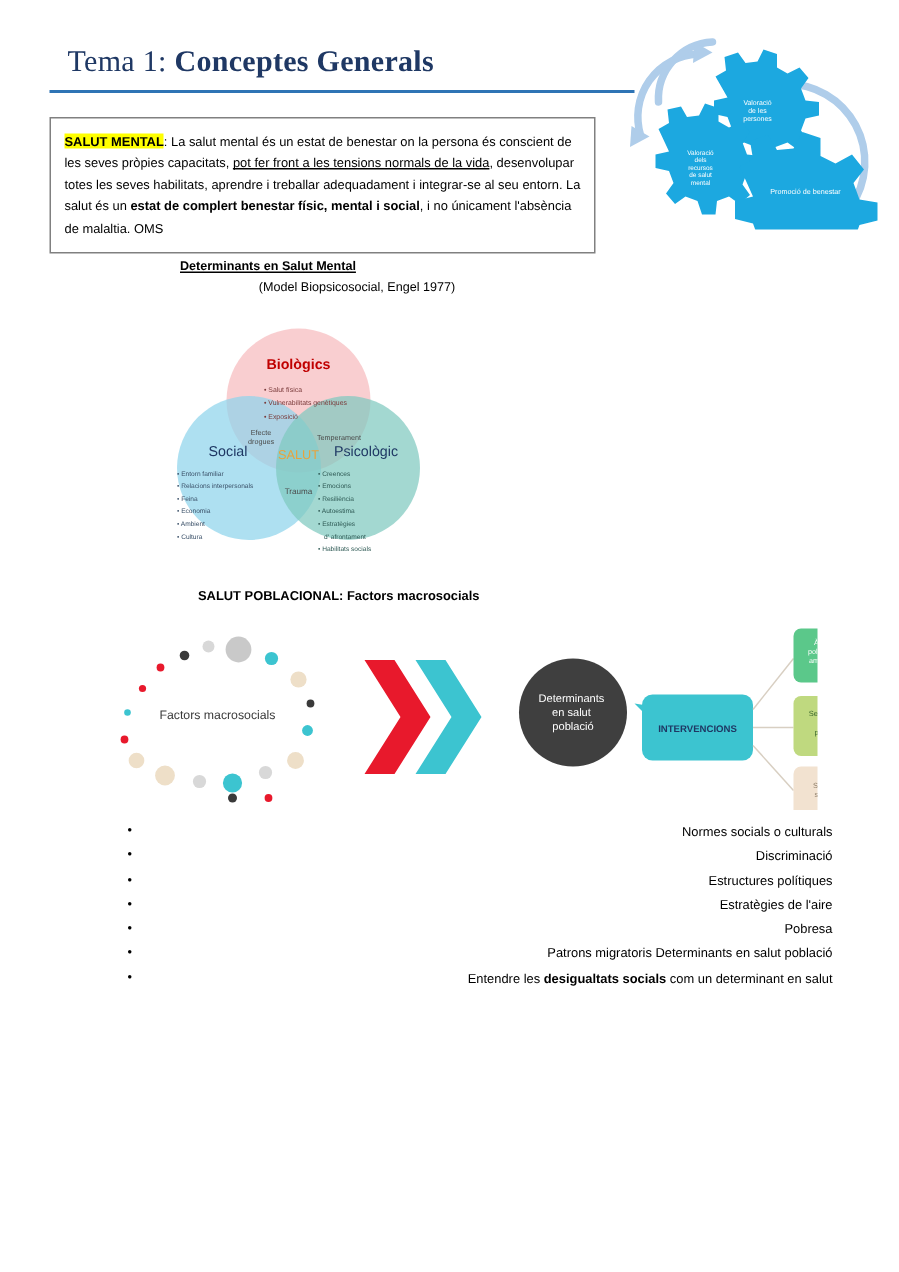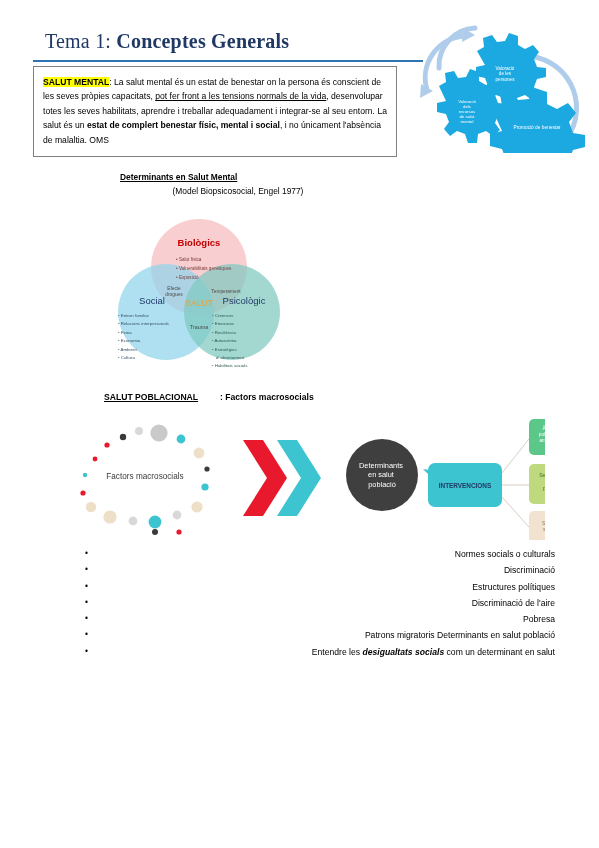--- a/index.html
+++ b/index.html
@@ -12,21 +12,21 @@
 
   
   .title-wrap{position:absolute;left:33px;top:30px;width:400px;}
   .title{font-family:"Liberation Serif",serif;font-size:20px;color:#1F3864;letter-spacing:.2px;white-space:nowrap;}
   .title .t1{font-weight:400;margin-left:12px;}
   .title .t2{font-weight:700;}
   .title-rule{position:absolute;left:33px;top:60px;width:390px;height:2px;background:#2E74B5;}
 
   
   .defbox{
-    position:absolute;left:33px;top:66px;width:364px;
+    position:absolute;left:33px;top:78px;width:364px;
     border:1px solid #808080;background:#fff;
     padding:8px 9px 9px 9px;box-sizing:border-box;
   }
   .defbox p{margin:0;font-size:8.6px;line-height:14.4px;color:#000;text-align:left;}
   .hl{background:#FFFF00;font-weight:700;}
   .u{text-decoration:underline;}
   .b{font-weight:700;}
 
   
   .gears{position:absolute;left:415px;top:18px;width:178px;height:135px;}
@@ -36,33 +36,33 @@
   .venn-head{position:absolute;left:108px;top:172px;width:260px;}
   .venn-head .h1{font-size:8.4px;font-weight:700;text-decoration:underline;display:block;padding-left:12px;}
   .venn-head .h2{font-size:8.4px;display:block;margin-top:4px;text-align:center;}
 
   
   .venn{position:absolute;left:104px;top:214px;width:190px;height:155px;}
   .venn svg{display:block;}
 
   
   .sp-head{position:absolute;left:104px;top:392px;font-size:8.6px;}
-  .sp-head .u7{text-decoration:underline;font-weight:700;}
-  .sp-head .bb{font-weight:700;margin-left:22px;}
+  .sp-head .u7{font-weight:700;margin-left:28px;}
+  .sp-head .bb{font-weight:700;}
 
   
   .flow{position:absolute;left:55px;top:415px;width:490px;height:125px;}
   .flow svg{display:block;}
 
   
   .bullets{position:absolute;left:85px;top:546px;width:470px;}
   .bullets ul{list-style:none;margin:0;padding:0;}
   .bullets li{font-size:8.6px;line-height:16.3px;position:relative;padding-left:23px;white-space:nowrap;text-align:right;}
   .bullets li::before{content:"\2022";position:absolute;left:0;top:-1px;font-size:8.5px;}
-  .bullets li .b{font-weight:700;font-style:italic;}
+  .bullets li .b{font-weight:700;}
 </style>
 </head>
 <body>
 
 <div class="page">
 
   <div class="title-wrap">
     <div class="title">
       <span class="t1">Tema 1: </span><span class="t2">Conceptes Generals</span>
     </div>
@@ -227,20 +227,20 @@
         <tspan x="496" dy="0">Sistema</tspan><tspan x="496" dy="6.4">sanitari</tspan>
       </text>
     </svg>
   </div>
 
   <div class="bullets">
     <ul>
       <li>Normes socials o culturals</li>
       <li>Discriminació</li>
       <li>Estructures polítiques</li>
-      <li>Discriminació de l'aire</li>
+      <li>Estratègies de l'aire</li>
       <li>Pobresa</li>
       <li>Patrons migratoris Determinants en salut població</li>
       <li><span>Entendre les <span class="b">desigualtats socials</span> com un determinant en salut</span></li>
     </ul>
   </div>
 
 </div>
 
 </body></html>

